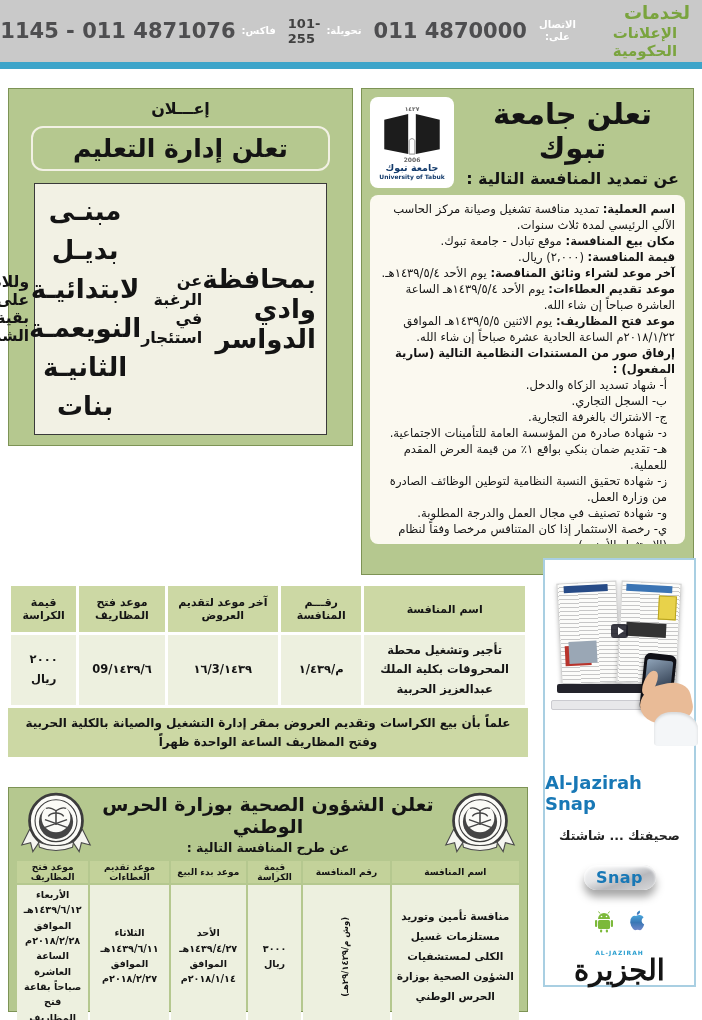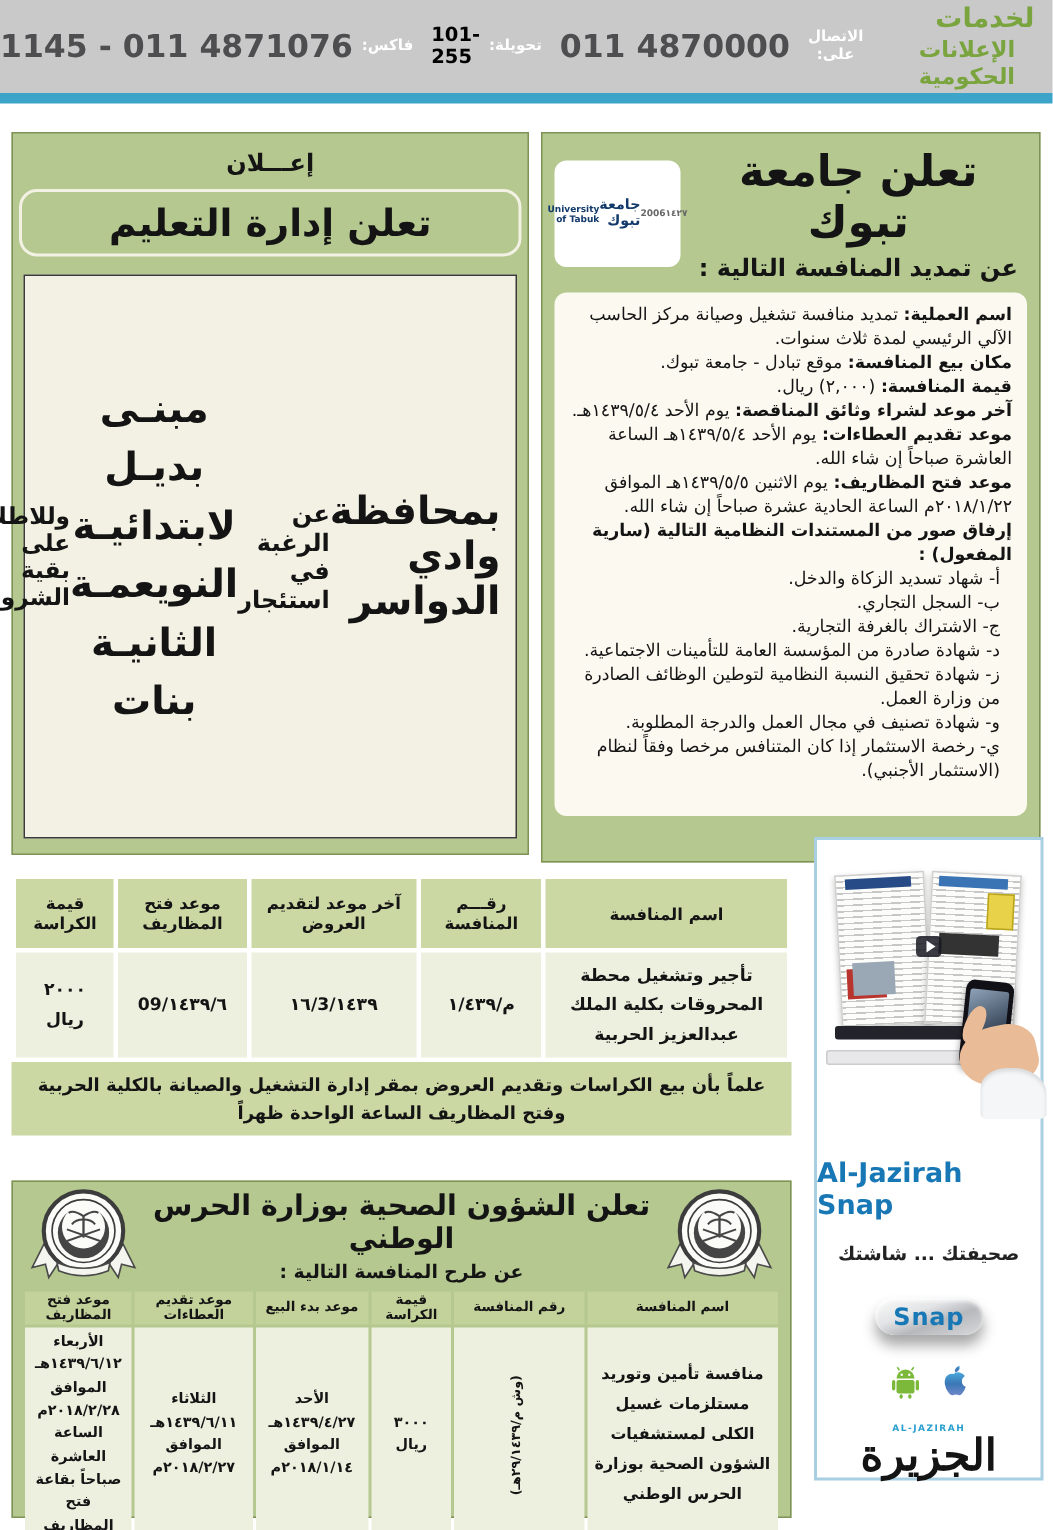--- a/index.html
+++ b/index.html
@@ -11,50 +11,50 @@
 
   
   .header{position:absolute;top:0;left:0;width:702px;height:62px;background:#c9c9c9;
     display:flex;align-items:center;box-sizing:border-box;padding:0 12px;gap:12px;}
   .brand{color:#7aa43e;font-weight:bold;text-align:center;line-height:1.2;}
   .brand .l1{font-size:18px;margin-left:24px;}
   .brand .l2{font-size:15px;}
   .hgroup{display:flex;align-items:center;gap:6px;}
   .wlabel{color:#fff;font-size:10px;font-weight:bold;line-height:1.25;text-align:center;}
   .bignum{direction:ltr;unicode-bidi:isolate;color:#4e4e50;font-weight:bold;font-size:21px;white-space:nowrap;}
-  .extnum{direction:ltr;unicode-bidi:isolate;color:#000000;font-weight:bold;font-size:13px;}
+  .extnum{direction:ltr;unicode-bidi:isolate;color:#404040;font-weight:bold;font-size:13px;}
   .blue-line{position:absolute;top:62px;left:0;width:702px;height:7px;background:#3da4c9;}
   .header-spacer{flex:1;}
 
   
   .greenbox{background:#b5c88f;border:1px solid #7d9355;box-sizing:border-box;}
 
   
-  .edu-box{position:absolute;left:8px;top:88px;width:345px;height:482px;
-    display:flex;flex-direction:column;align-items:center;padding:6px 4px;}
+  .edu-box{position:absolute;left:8px;top:88px;width:345px;height:358px;
+    display:flex;flex-direction:column;align-items:center;padding:6px 22px;}
   .edu-kicker{font-size:16px;font-weight:bold;letter-spacing:2px;margin-top:4px;}
   .edu-title-box{border:2px solid #f2f1e4;border-radius:12px;width:100%;box-sizing:border-box;
     text-align:center;padding:6px 0;margin-top:8px;font-size:25px;font-weight:bold;}
   .edu-inner{background:#f2f1e4;border:1px solid #3a3a3a;width:calc(100% - 6px);flex:1;
     margin:12px 0 4px;display:flex;flex-direction:row;align-items:center;justify-content:space-evenly;
     padding:8px 10px;box-sizing:border-box;}
   .edu-region{font-size:26px;font-weight:bold;}
   .edu-intent{font-size:16px;font-weight:bold;}
   .edu-rule{width:100%;border-top:2px solid #111;height:0;}
   .edu-subject{font-size:26px;font-weight:bold;text-align:center;line-height:1.5;}
   .edu-line{font-size:15.5px;font-weight:bold;}
 
   
   .tabuk-box{position:absolute;left:361px;top:88px;width:333px;height:487px;padding:8px;}
   .tabuk-header{display:flex;align-items:center;gap:6px;}
   .tabuk-titles{flex:1;text-align:center;}
   .tabuk-title{font-size:29px;font-weight:bold;}
   .tabuk-subtitle{font-size:16px;font-weight:bold;margin-top:4px;}
-  .tabuk-logo{width:84px;height:71px;background:#fff;border-radius:8px;flex:none;
-    display:flex;flex-direction:row;align-items:center;justify-content:center;padding:2px 0;box-sizing:border-box;}
+  .tabuk-logo{width:84px;height:91px;background:#fff;border-radius:8px;flex:none;
+    display:flex;flex-direction:column;align-items:center;justify-content:center;padding:2px 0;box-sizing:border-box;}
   .tl-year{font-size:6px;color:#666;font-weight:bold;}
   .tl-name-ar{font-size:9.5px;font-weight:bold;color:#123a6b;line-height:1.1;}
   .tl-name-en{font-size:6px;font-weight:bold;color:#123a6b;}
   .tabuk-content{background:#fbf9f0;border-radius:8px;margin-top:7px;padding:7px 10px;
     font-size:11.6px;line-height:1.38;text-align:right;height:349px;box-sizing:border-box;overflow:hidden;}
   .detail-item{margin:0;}
   .detail-label{font-weight:bold;}
   .detail-sub{padding-right:8px;}
 
   
@@ -195,20 +195,21 @@
       <p class="detail-item"><span class="detail-label">مكان بيع المنافسة:</span><span> موقع تبادل - جامعة تبوك.</span></p>
       <p class="detail-item"><span class="detail-label">قيمة المنافسة:</span><span> (٢,٠٠٠) ريال.</span></p>
       <p class="detail-item"><span class="detail-label">آخر موعد لشراء وثائق المناقصة:</span><span> يوم الأحد ١٤٣٩/٥/٤هـ.</span></p>
       <p class="detail-item"><span class="detail-label">موعد تقديم العطاءات:</span><span> يوم الأحد ١٤٣٩/٥/٤هـ الساعة العاشرة صباحاً إن شاء الله.</span></p>
       <p class="detail-item"><span class="detail-label">موعد فتح المظاريف:</span><span> يوم الاثنين ١٤٣٩/٥/٥هـ الموافق ٢٠١٨/١/٢٢م الساعة الحادية عشرة صباحاً إن شاء الله.</span></p>
       <p class="detail-item"><span class="detail-label">إرفاق صور من المستندات النظامية التالية (سارية المفعول) :</span></p>
       <p class="detail-item detail-sub">أ- شهاد تسديد الزكاة والدخل.</p>
       <p class="detail-item detail-sub">ب- السجل التجاري.</p>
       <p class="detail-item detail-sub">ج- الاشتراك بالغرفة التجارية.</p>
       <p class="detail-item detail-sub">د- شهادة صادرة من المؤسسة العامة للتأمينات الاجتماعية.</p>
+      <p class="detail-item detail-sub">هـ- تقديم ضمان بنكي بواقع ١٪ من قيمة العرض المقدم للعملية.</p>
       <p class="detail-item detail-sub">ز- شهادة تحقيق النسبة النظامية لتوطين الوظائف الصادرة من وزارة العمل.</p>
       <p class="detail-item detail-sub">و- شهادة تصنيف في مجال العمل والدرجة المطلوبة.</p>
       <p class="detail-item detail-sub">ي- رخصة الاستثمار إذا كان المتنافس مرخصا وفقاً لنظام (الاستثمار الأجنبي).</p>
     </div>
   </div>
 
   <div class="mil">
     <table class="mil-table">
       <colgroup>
           <col style="width:32%">

